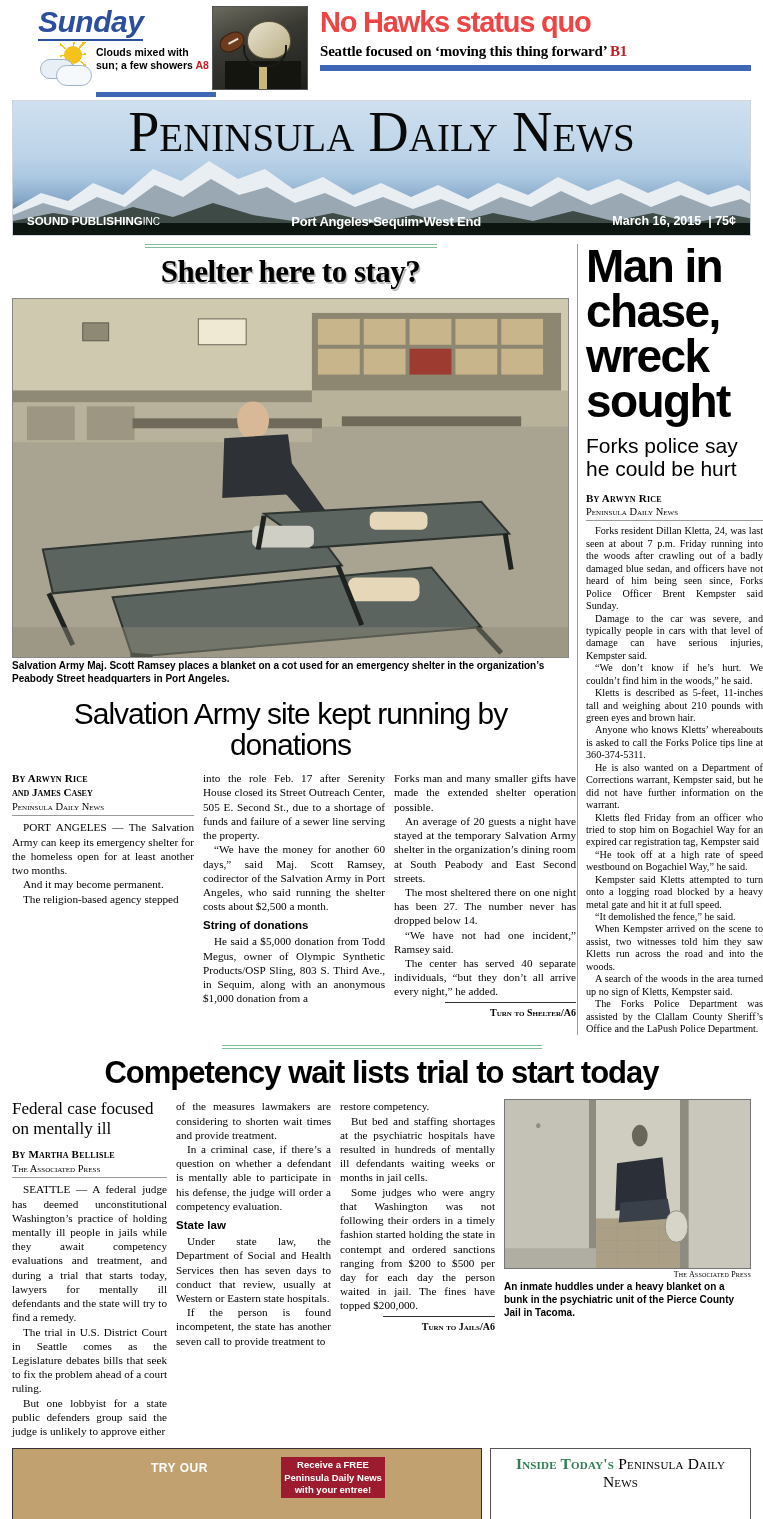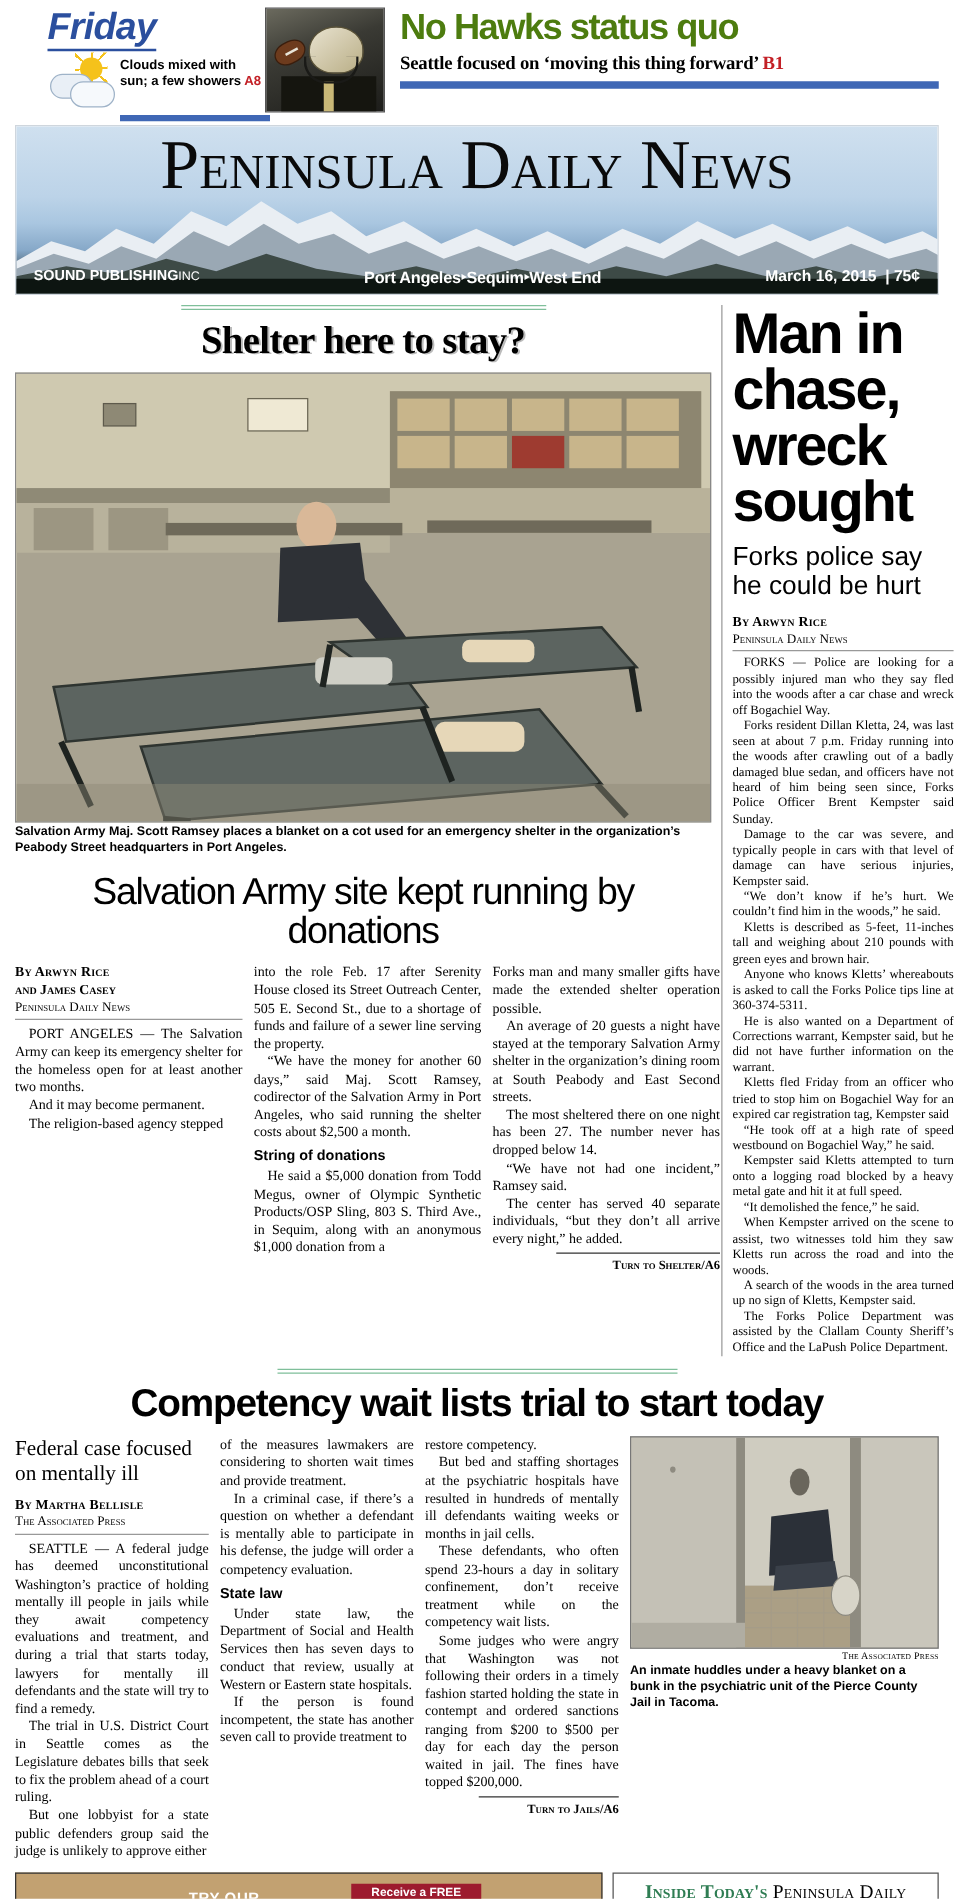--- a/index.html
+++ b/index.html
@@ -46,21 +46,21 @@
     background:linear-gradient(140deg,#e8e2cf,#b9ae86); border:1px solid #5b5338; }
   .sky-photo .facemask { position:absolute; left:30px; top:38px; width:44px; height:22px; border-radius:0 0 18px 18px;
     border:2px solid #1a1a17; border-top:none; }
   .sky-photo .ball { position:absolute; left:6px; top:26px; width:26px; height:18px; border-radius:50%/60%;
     background:#6d3b1d; border:1px solid #3a1e0d; transform:rotate(-28deg); }
   .sky-photo .ball::after{content:"";position:absolute;left:8px;top:7px;width:11px;height:2px;background:#e8e4d8;}
   .sky-photo .jersey { position:absolute; left:12px; top:54px; width:76px; height:32px; background:#15150f; }
   .sky-photo .stripe { position:absolute; left:46px; top:58px; width:8px; height:28px; background:#c9b877; }
 
   .sky-hawks { flex:1; padding-left:4px; }
-  .sky-hl { font-family:"Liberation Sans", sans-serif; font-weight:bold; font-size:29px; color:#4d7c0f;
+  .sky-hl { font-family:"Liberation Sans", sans-serif; font-weight:bold; font-size:29px; color:#ef4444;
     letter-spacing:-1.2px; line-height:1.0; margin-top:2px; }
   .sky-sub { font-family:"Liberation Serif", serif; font-weight:bold; font-size:15px; margin-top:6px; letter-spacing:-0.2px;}
   .sky-sub .pg { color:#c32026; }
   .sky-rule2 { height:6px; background:#3f67b5; margin-top:5px; }
 
   
   .nameplate { margin:4px 6px 0 6px; height:136px; position:relative; overflow:hidden;
     border:1px solid #cfd6dd; }
   .np-sky { position:absolute; inset:0;
     background:linear-gradient(180deg,#cfe0ef 0%,#bcd3e8 42%,#a9c6e0 58%,#86a8c8 74%, #0b1410 100%); }
@@ -153,21 +153,21 @@
   .idx-title .ins { color:#2f7d53; font-weight:bold; }
 </style>
 </head>
 <body>
 
 <div class="page">
 
   <div class="skybox">
 
     <div class="sky-weather">
-      <div class="sky-day">Friday</div>
+      <div class="sky-day">Sunday</div>
       <div class="sky-wx-row">
         <div class="wx-icon">
           <div class="wx-sun"></div>
           <div class="wx-cloud1"></div>
           <div class="wx-cloud2"></div>
         </div>
         <div class="wx-text">
           <span>Clouds mixed with sun; a few showers</span>
           <span class="pg">A8</span>
         </div>
@@ -312,21 +312,20 @@
         </div>
       </div>
     </div>
 
     <div class="right-rail">
       <div class="rail-hl">Man in chase, wreck sought</div>
       <div class="rail-deck">Forks police say he could be hurt</div>
       <div class="byline" style="margin-top:10px;">By Arwyn Rice</div>
       <div class="source">Peninsula Daily News</div>
       <div class="byrule"></div>
-      <p class="rt">FORKS — Police are looking for a possibly injured man who they say fled into the woods after a car chase and wreck off Bogachiel Way.</p>
       <p class="rt">Forks resident Dillan Kletta, 24, was last seen at about 7 p.m. Friday running into the woods after crawling out of a badly damaged blue sedan, and officers have not heard of him being seen since, Forks Police Officer Brent Kempster said Sunday.</p>
       <p class="rt">Damage to the car was severe, and typically people in cars with that level of damage can have serious injuries, Kempster said.</p>
       <p class="rt">“We don’t know if he’s hurt. We couldn’t find him in the woods,” he said.</p>
       <p class="rt">Kletts is described as 5-feet, 11-inches tall and weighing about 210 pounds with green eyes and brown hair.</p>
       <p class="rt">Anyone who knows Kletts’ whereabouts is asked to call the Forks Police tips line at 360-374-5311.</p>
       <p class="rt">He is also wanted on a Department of Corrections warrant, Kempster said, but he did not have further information on the warrant.</p>
       <p class="rt">Kletts fled Friday from an officer who tried to stop him on Bogachiel Way for an expired car registration tag, Kempster said</p>
       <p class="rt">“He took off at a high rate of speed westbound on Bogachiel Way,” he said.</p>
       <p class="rt">Kempster said Kletts attempted to turn onto a logging road blocked by a heavy metal gate and hit it at full speed.</p>
       <p class="rt">“It demolished the fence,” he said.</p>
@@ -355,21 +354,20 @@
         <p class="bt noind">of the measures lawmakers are considering to shorten wait times and provide treatment.</p>
         <p class="bt">In a criminal case, if there’s a question on whether a defendant is mentally able to participate in his defense, the judge will order a competency evaluation.</p>
         <div class="subhead">State law</div>
         <p class="bt">Under state law, the Department of Social and Health Services then has seven days to conduct that review, usually at Western or Eastern state hospitals.</p>
         <p class="bt">If the person is found incompetent, the state has another seven call to provide treatment to</p>
       </div>
 
       <div class="s2col">
         <p class="bt noind">restore competency.</p>
         <p class="bt">But bed and staffing shortages at the psychiatric hospitals have resulted in hundreds of mentally ill defendants waiting weeks or months in jail cells.</p>
-        <p class="bt">These defendants, who often spend 23-hours a day in solitary confinement, don’t receive treatment while on the competency wait lists.</p>
         <p class="bt">Some judges who were angry that Washington was not following their orders in a timely fashion started holding the state in contempt and ordered sanctions ranging from $200 to $500 per day for each day the person waited in jail. The fines have topped $200,000.</p>
         <div class="jumprule"></div>
         <div class="jump">Turn to Jails/A6</div>
       </div>
 
       <div class="jail-photo">
         <div class="jail-img">
           <svg viewBox="0 0 280 170" preserveAspectRatio="none" width="100%" height="100%">
             <rect width="280" height="170" fill="#b6b3a8"></rect>
             <rect x="0" y="0" width="96" height="170" fill="#c4c1b6"></rect>

